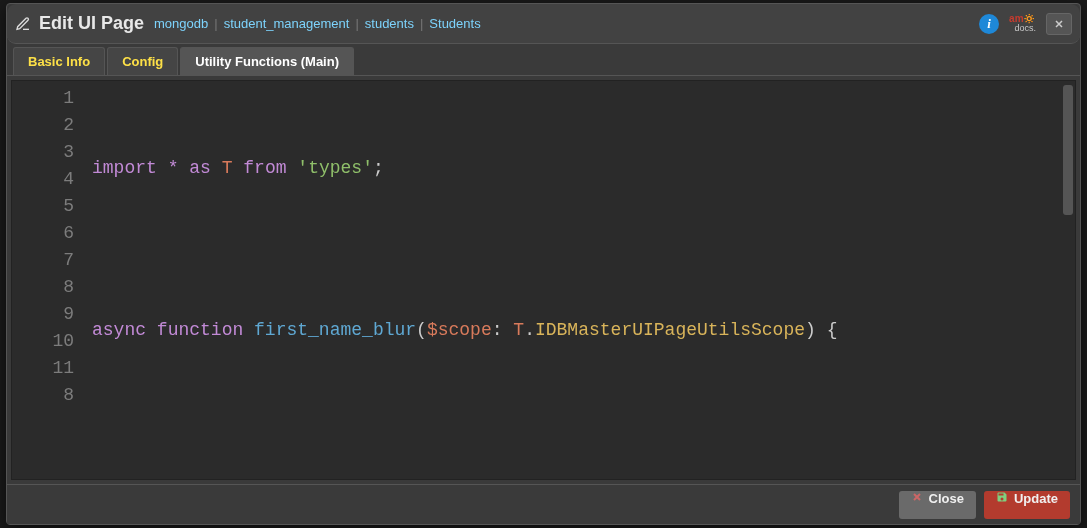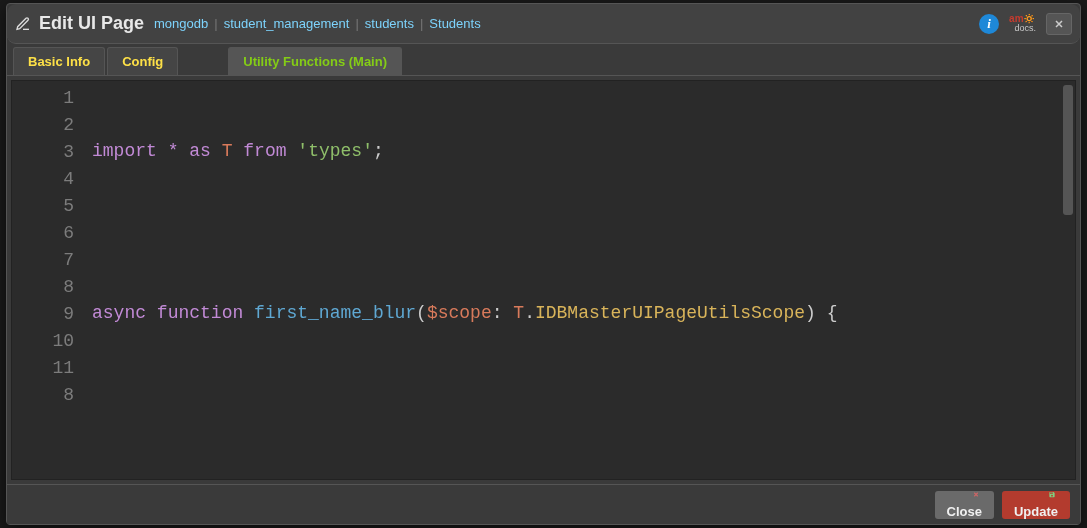--- a/index.html
+++ b/index.html
@@ -33,44 +33,44 @@
     width:26px; height:22px; background:#555; border:1px solid #666; border-radius:3px;
     display:flex; align-items:center; justify-content:center; color:#ccc; cursor:pointer;
   }
   .tabs { height:32px; background:#3a3a3a; display:flex; align-items:flex-end; border-bottom:1px solid #555; padding-left:6px; }
   .tab {
     padding:6px 14px; font-size:13px; color:#fde047; background:#454545;
     border:1px solid #555; border-bottom:none; margin-right:2px;
     border-top-left-radius:3px; border-top-right-radius:3px; cursor:pointer;
     font-weight:600;
   }
-  .tab.active { background:#555; color:#84cc16;margin-left:48px; }
+  .tab.active { background:#555; color:#ffffff; }
   .editor-wrap { flex:1; background:#2b2b2b; margin:4px; border:1px solid #222; position:relative; overflow:hidden; }
   .editor { width:100%; height:100%; display:flex; font-family: "Menlo","Consolas","Courier New",monospace; font-size:18px; line-height:27px; }
   .gutter { width:72px; background:#2b2b2b; text-align:right; padding:4px 10px 4px 4px; color:#7c7c7c; user-select:none; }
   .gutter div { height:27px; }
-  .code { flex:1; padding:3px 8px; color:#d8d8d8; white-space:pre; position:relative; }
+  .code { flex:1; padding:20px 8px; color:#d8d8d8; white-space:pre; position:relative; }
   .code .line { height:27px; position:relative; }
   .sb { position:absolute; right:0; top:0; width:14px; height:100%; background:#2b2b2b; }
   .sb-thumb { position:absolute; right:2px; width:10px; background:#555; border-radius:3px; }
   .tok-kw { color:#c28ad6; }
   .tok-op { color:#c28ad6; }
   .tok-var { color:#d87a5b; }
   .tok-func { color:#5fa8d3; }
   .tok-type { color:#d9b45a; }
   .tok-str { color:#8fbf6a; }
   .tok-punc { color:#cccccc; }
   .tok-param { color:#d87a5b;margin-top:36px; }
   .footer {
     height:40px; background:#3a3a3a; display:flex; align-items:center; justify-content:flex-end;
     gap:8px; padding:0 10px; border-top:1px solid #555;
   }
   .btn {
-    height:28px; padding:0 12px; border-radius:3px; display:flex; align-items:flex-end;
-    gap:6px; font-size:13px; color:#f0f0f0; cursor:pointer; border:none; font-weight:600;flex-direction:column;
+    height:28px; padding:0 12px; border-radius:3px; display:flex; align-items:flex-start;
+    gap:6px; font-size:13px; color:#f0f0f0; cursor:pointer; border:none; font-weight:600;
   }
   .btn-gray { background:#6a6a6a; }
   .btn-red { background:#b33b2e; }
   .btn svg { width:12px; height:12px; }
 </style>
 </head>
 <body>
 <div class="frame">
 <div class="dialog">
 

